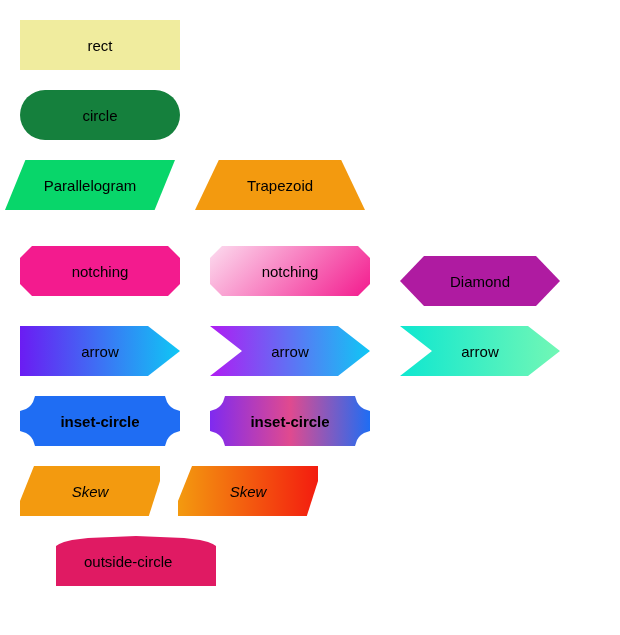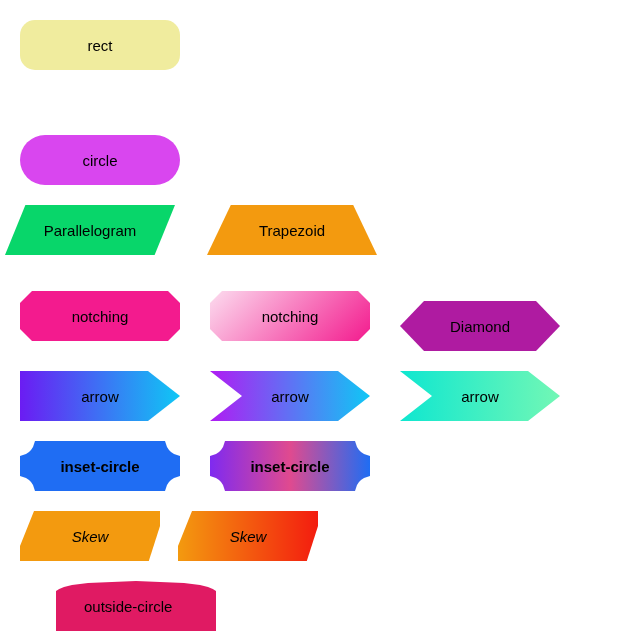--- a/index.html
+++ b/index.html
@@ -22,34 +22,32 @@
     display: flex;
     align-items: center;
     justify-content: center;
     color: #000;
     box-sizing: border-box;
   }
   .parallelogram-row .shape {
     width: 170px;
   }
   .parallelogram-row {
-    gap: 32px;
+    gap: 20px;
     text-align: right;
   }
 
   
   .rect {
     background: #f0ec9e;
     clip-path: inset(0 round 0);
-    border-radius: 15px;
   }
   .circle {
-    background: #d946ef;
+    background: #15803d;
     border-radius: 25px;
-    margin-top: 45px;
   }
   .parallelogram {
     background: #08d66a;
     clip-path: polygon(12% 0, 100% 0, 88% 100%, 0 100%);
     margin-left: -15px;
     width: 195px;
   }
   .trapezoid {
     background: #f39a0f;
     clip-path: polygon(14% 0, 86% 0, 100% 100%, 0 100%);

